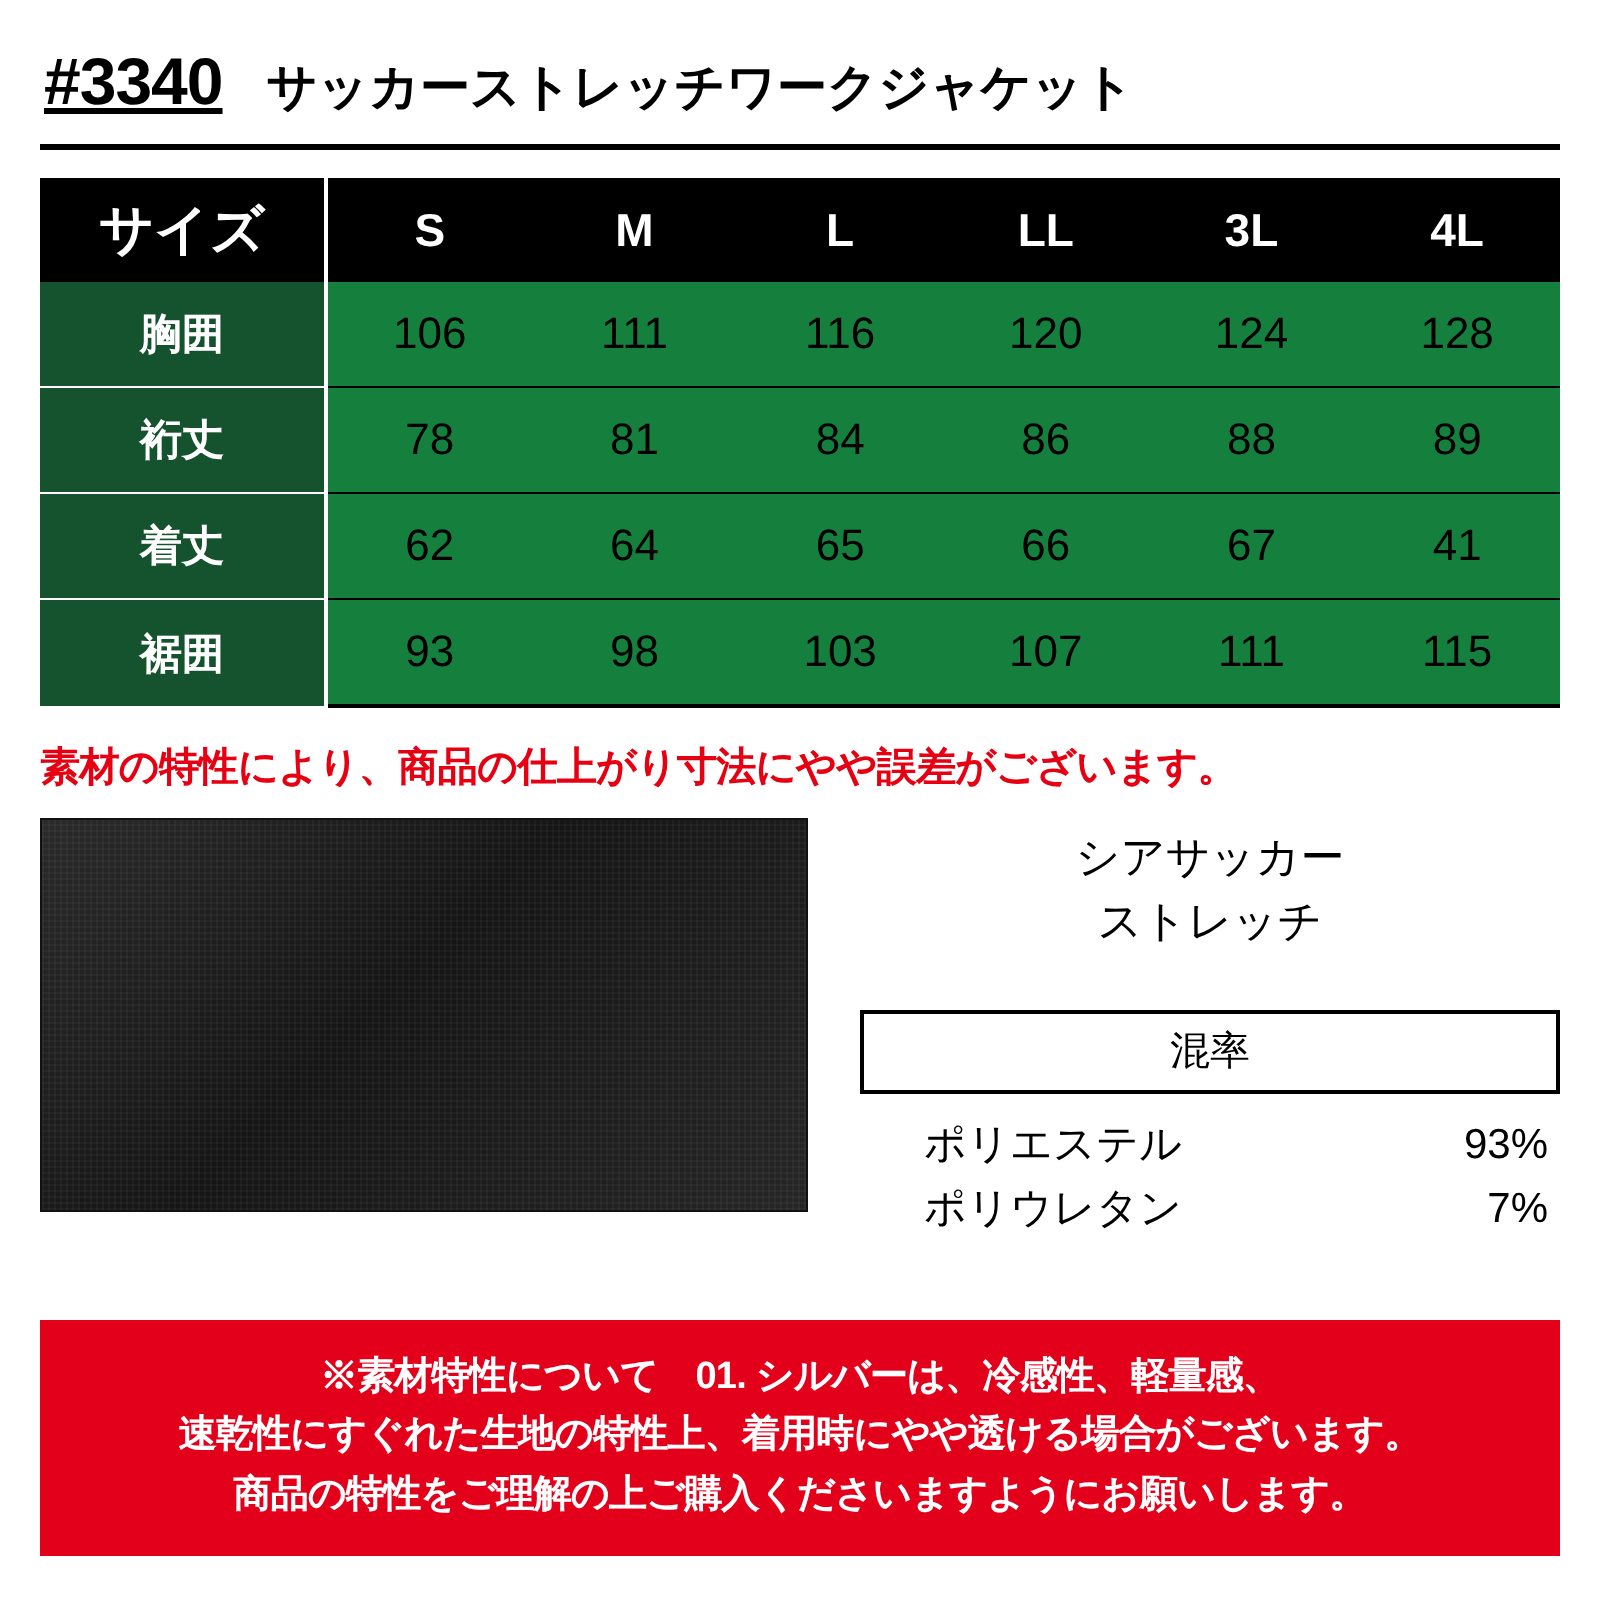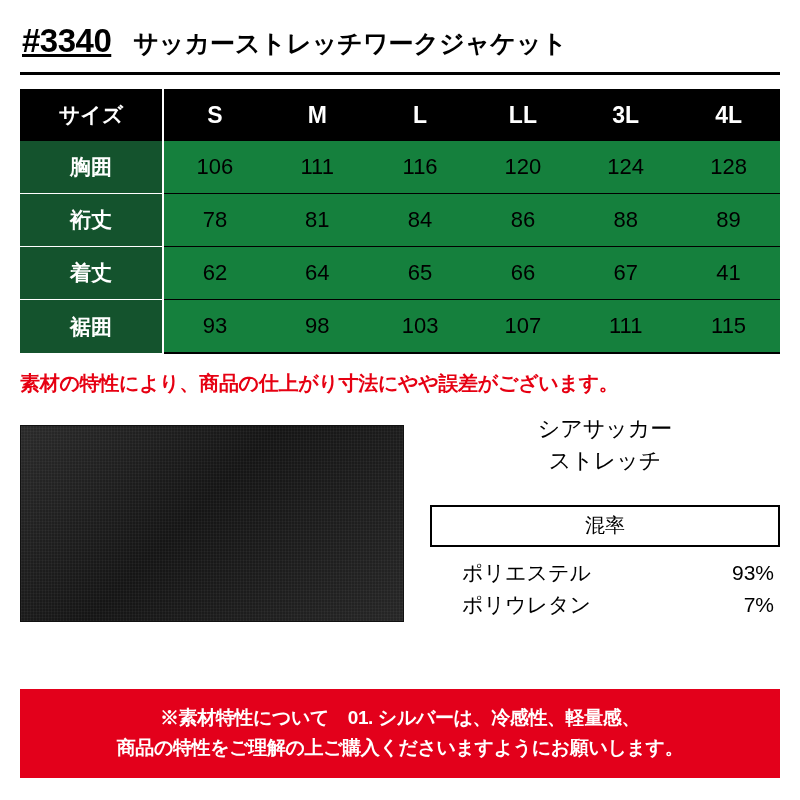--- a/index.html
+++ b/index.html
@@ -62,21 +62,21 @@
     height: 50px;
     vertical-align: middle;
   }
   table.size-table thead th {
     background: #000000;
     color: #ffffff;
     font-weight: bold;
     font-size: 23px;
   }
   table.size-table thead th.corner {
-    font-size: 21px;
+    font-size: 27px;
     width: 140px;
     border-right: 2px solid #ffffff;
   }
   table.size-table tbody th {
     background: #14532d;
     color: #ffffff;
     font-weight: bold;
     font-size: 21px;
     border-bottom: 1px solid #ffffff;
     border-right: 2px solid #ffffff;
@@ -102,21 +102,21 @@
     font-size: 20px;
     font-weight: bold;
     letter-spacing: -0.3px;
   }
 
   
   .fabric-section {
     width: 760px;
     margin: 12px auto 0 auto;
     display: flex;
-    align-items: flex-end;
+    align-items: flex-start;
     gap: 26px;
   }
   .swatch {
     width: 382px;
     height: 195px;
     background:
       repeating-linear-gradient(90deg, rgba(255,255,255,0.035) 0px, rgba(255,255,255,0.035) 1px, rgba(0,0,0,0) 1px, rgba(0,0,0,0) 3px),
       repeating-linear-gradient(0deg, rgba(255,255,255,0.03) 0px, rgba(255,255,255,0.03) 1px, rgba(0,0,0,0) 1px, rgba(0,0,0,0) 3px),
       linear-gradient(135deg, #2a2a2a 0%, #151515 45%, #262626 100%);
     border: 1px solid #111111;
@@ -259,16 +259,17 @@
         <div class="comp-row">
           <span>ポリウレタン</span>
           <span class="comp-value">7%</span>
         </div>
       </div>
     </div>
   </div>
 
   <div class="banner">
     <div class="banner-line">※素材特性について　01. シルバーは、冷感性、軽量感、</div>
+    <div class="banner-line">速乾性にすぐれた生地の特性上、着用時にやや透ける場合がございます。</div>
     <div class="banner-line">商品の特性をご理解の上ご購入くださいますようにお願いします。</div>
   </div>
 
 </div>
 
 </body></html>

